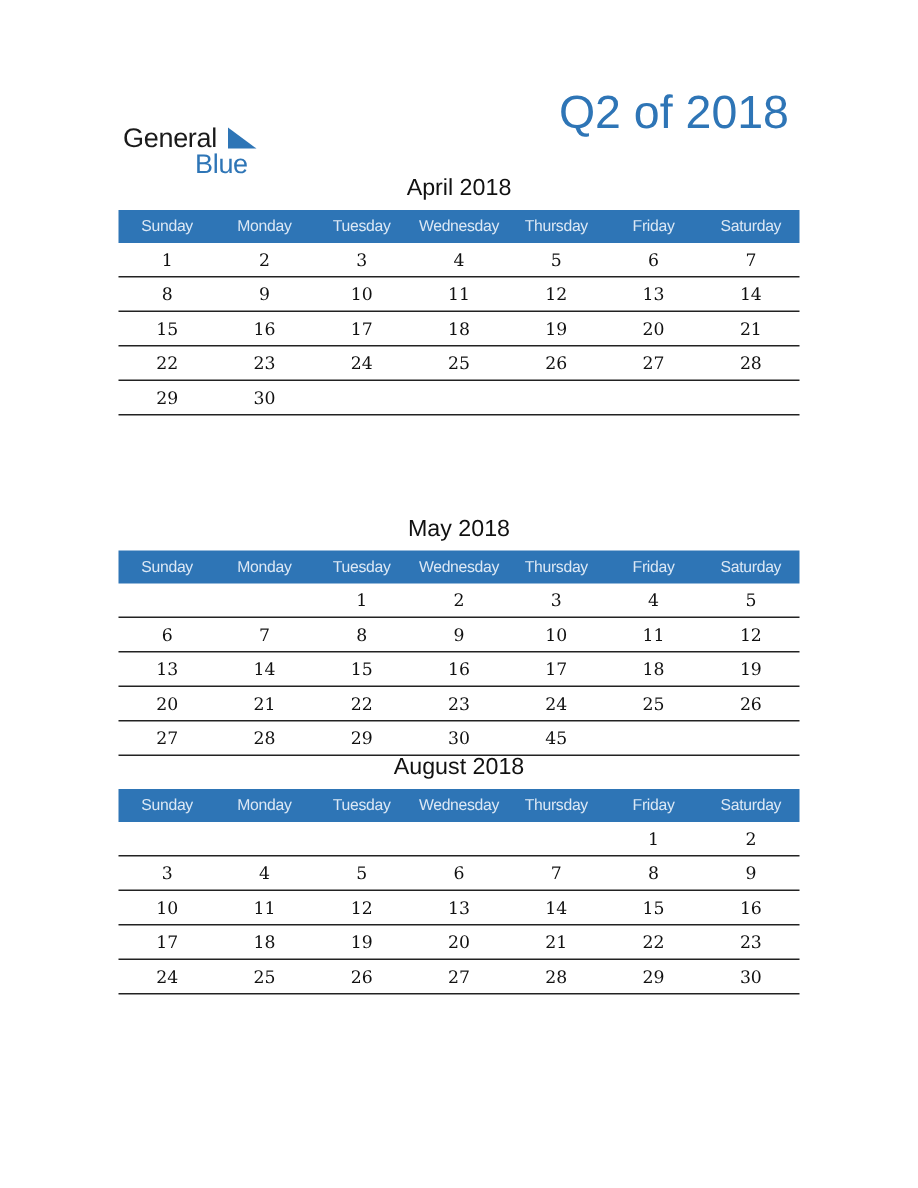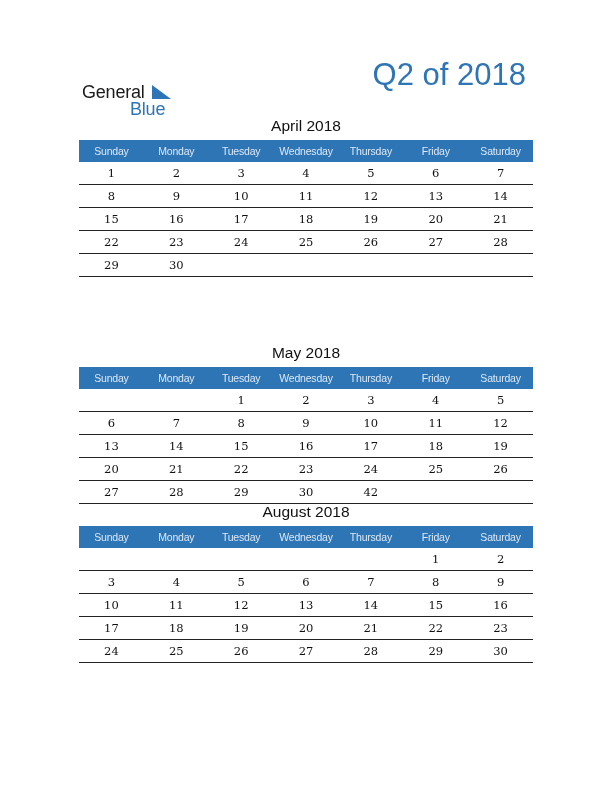--- a/index.html
+++ b/index.html
@@ -135,21 +135,21 @@
         <div class="day">23</div>
         <div class="day">24</div>
         <div class="day">25</div>
         <div class="day">26</div>
       </div>
       <div class="week">
         <div class="day">27</div>
         <div class="day">28</div>
         <div class="day">29</div>
         <div class="day">30</div>
-        <div class="day">42</div>
+        <div class="day">45</div>
         <div class="day"></div>
         <div class="day"></div>
       </div>
     </div>
     <div class="month" style="top: 503px;">
       <div class="month-title">August 2018</div>
       <div class="cal-header">
         <div class="dow">Sunday</div>
         <div class="dow">Monday</div>
         <div class="dow">Tuesday</div>

